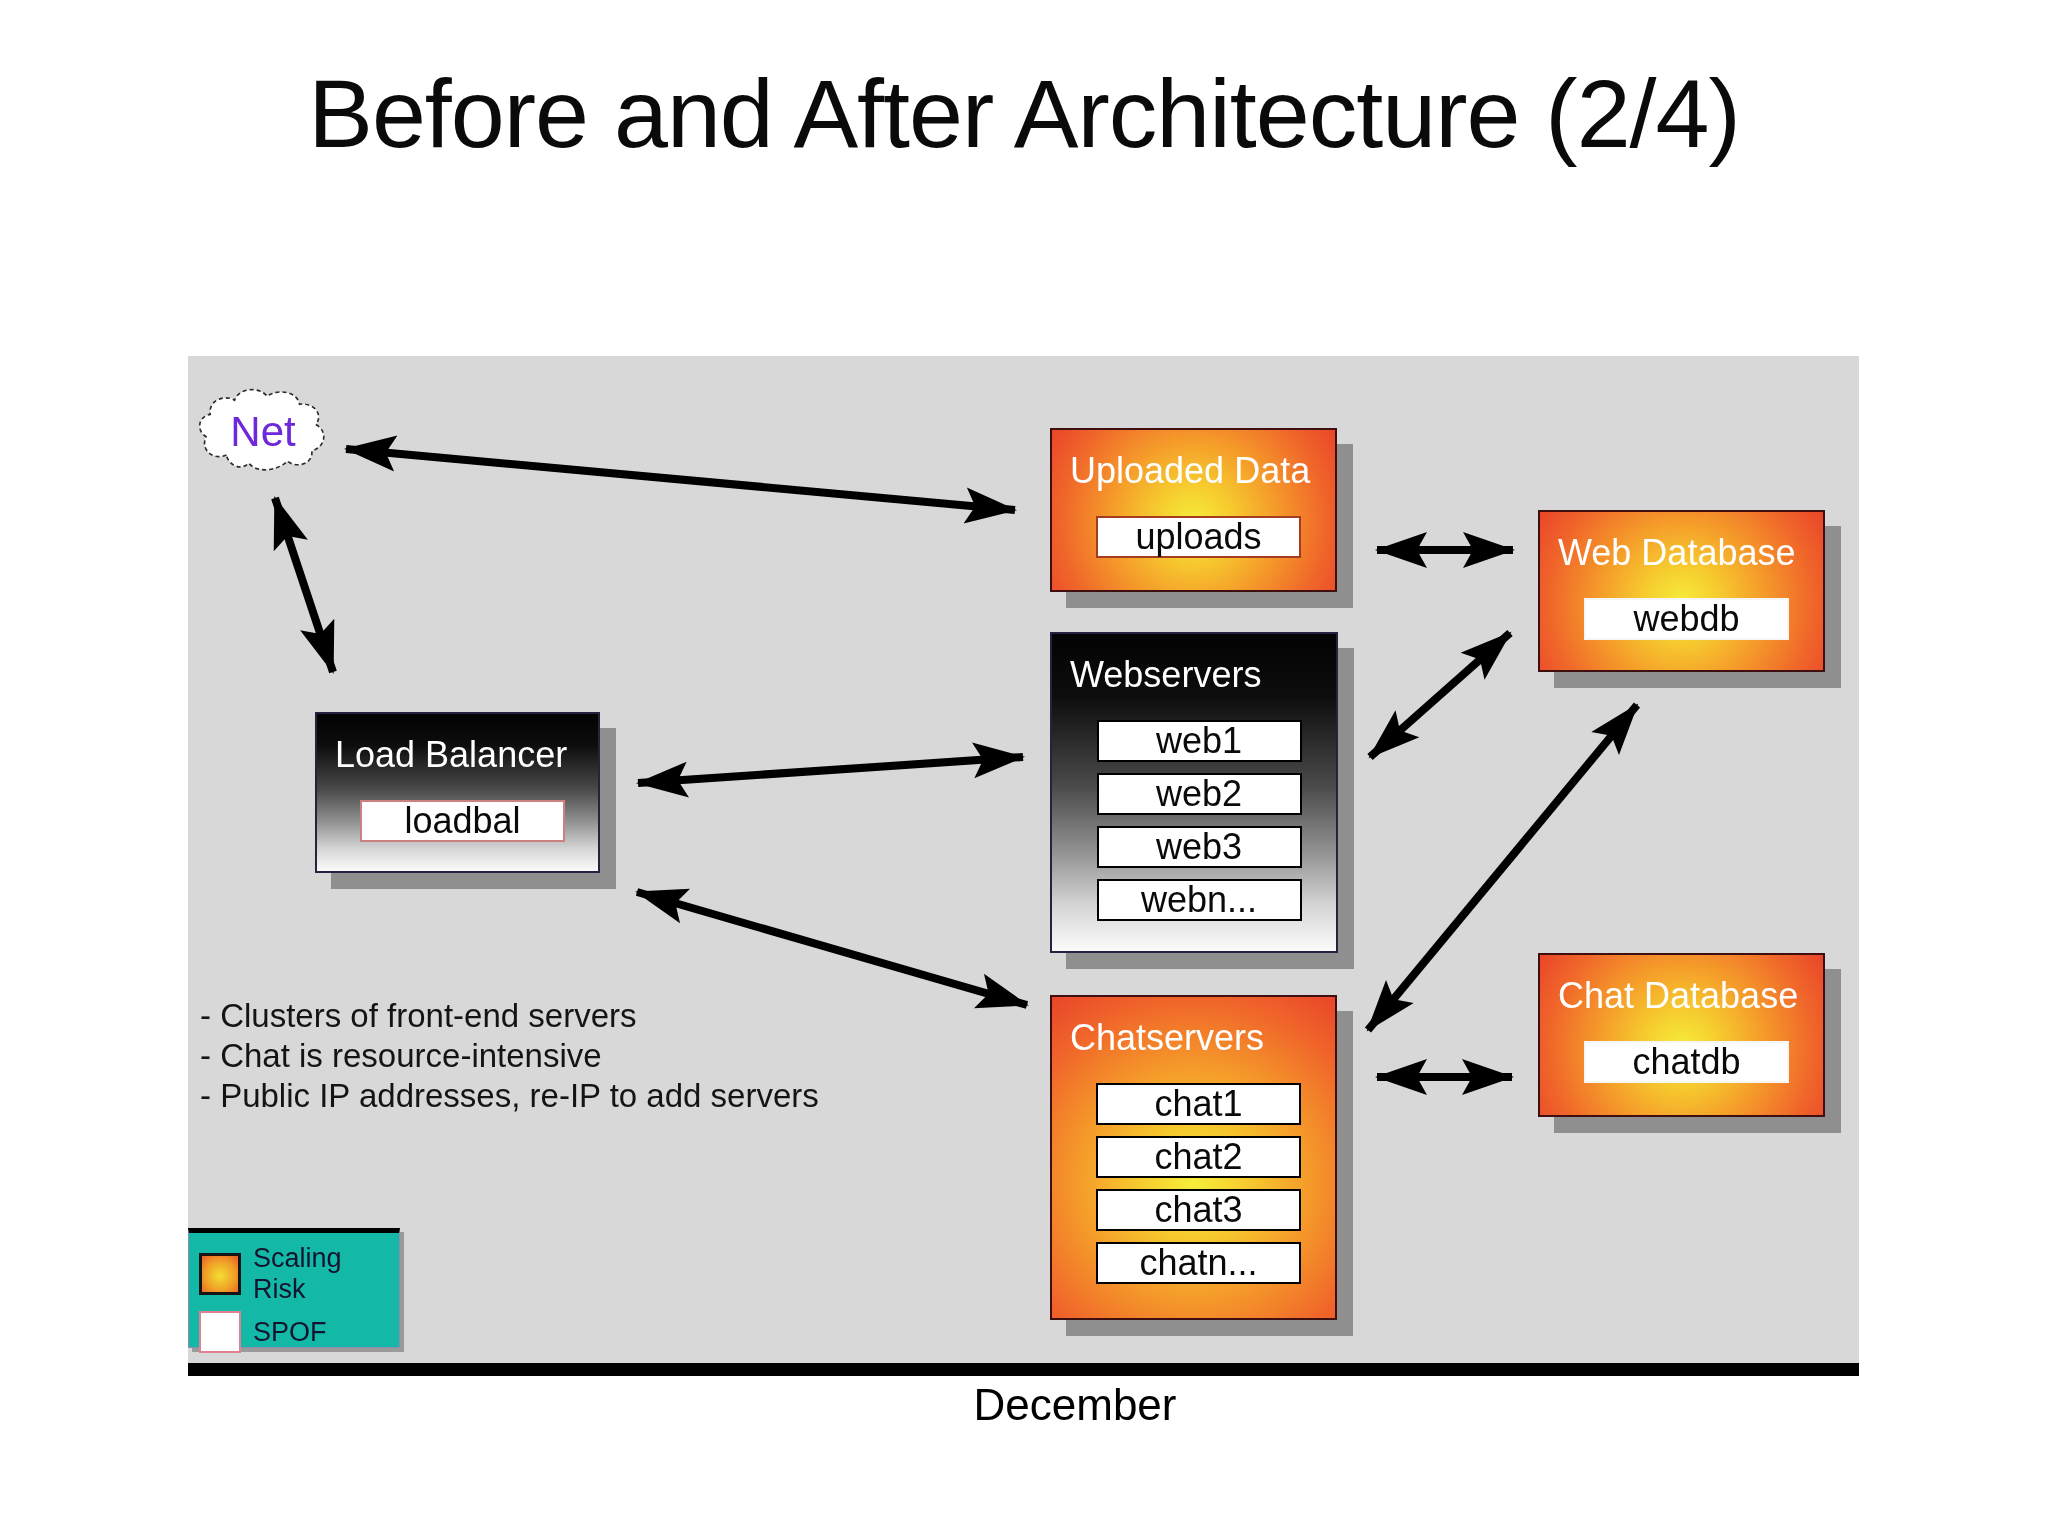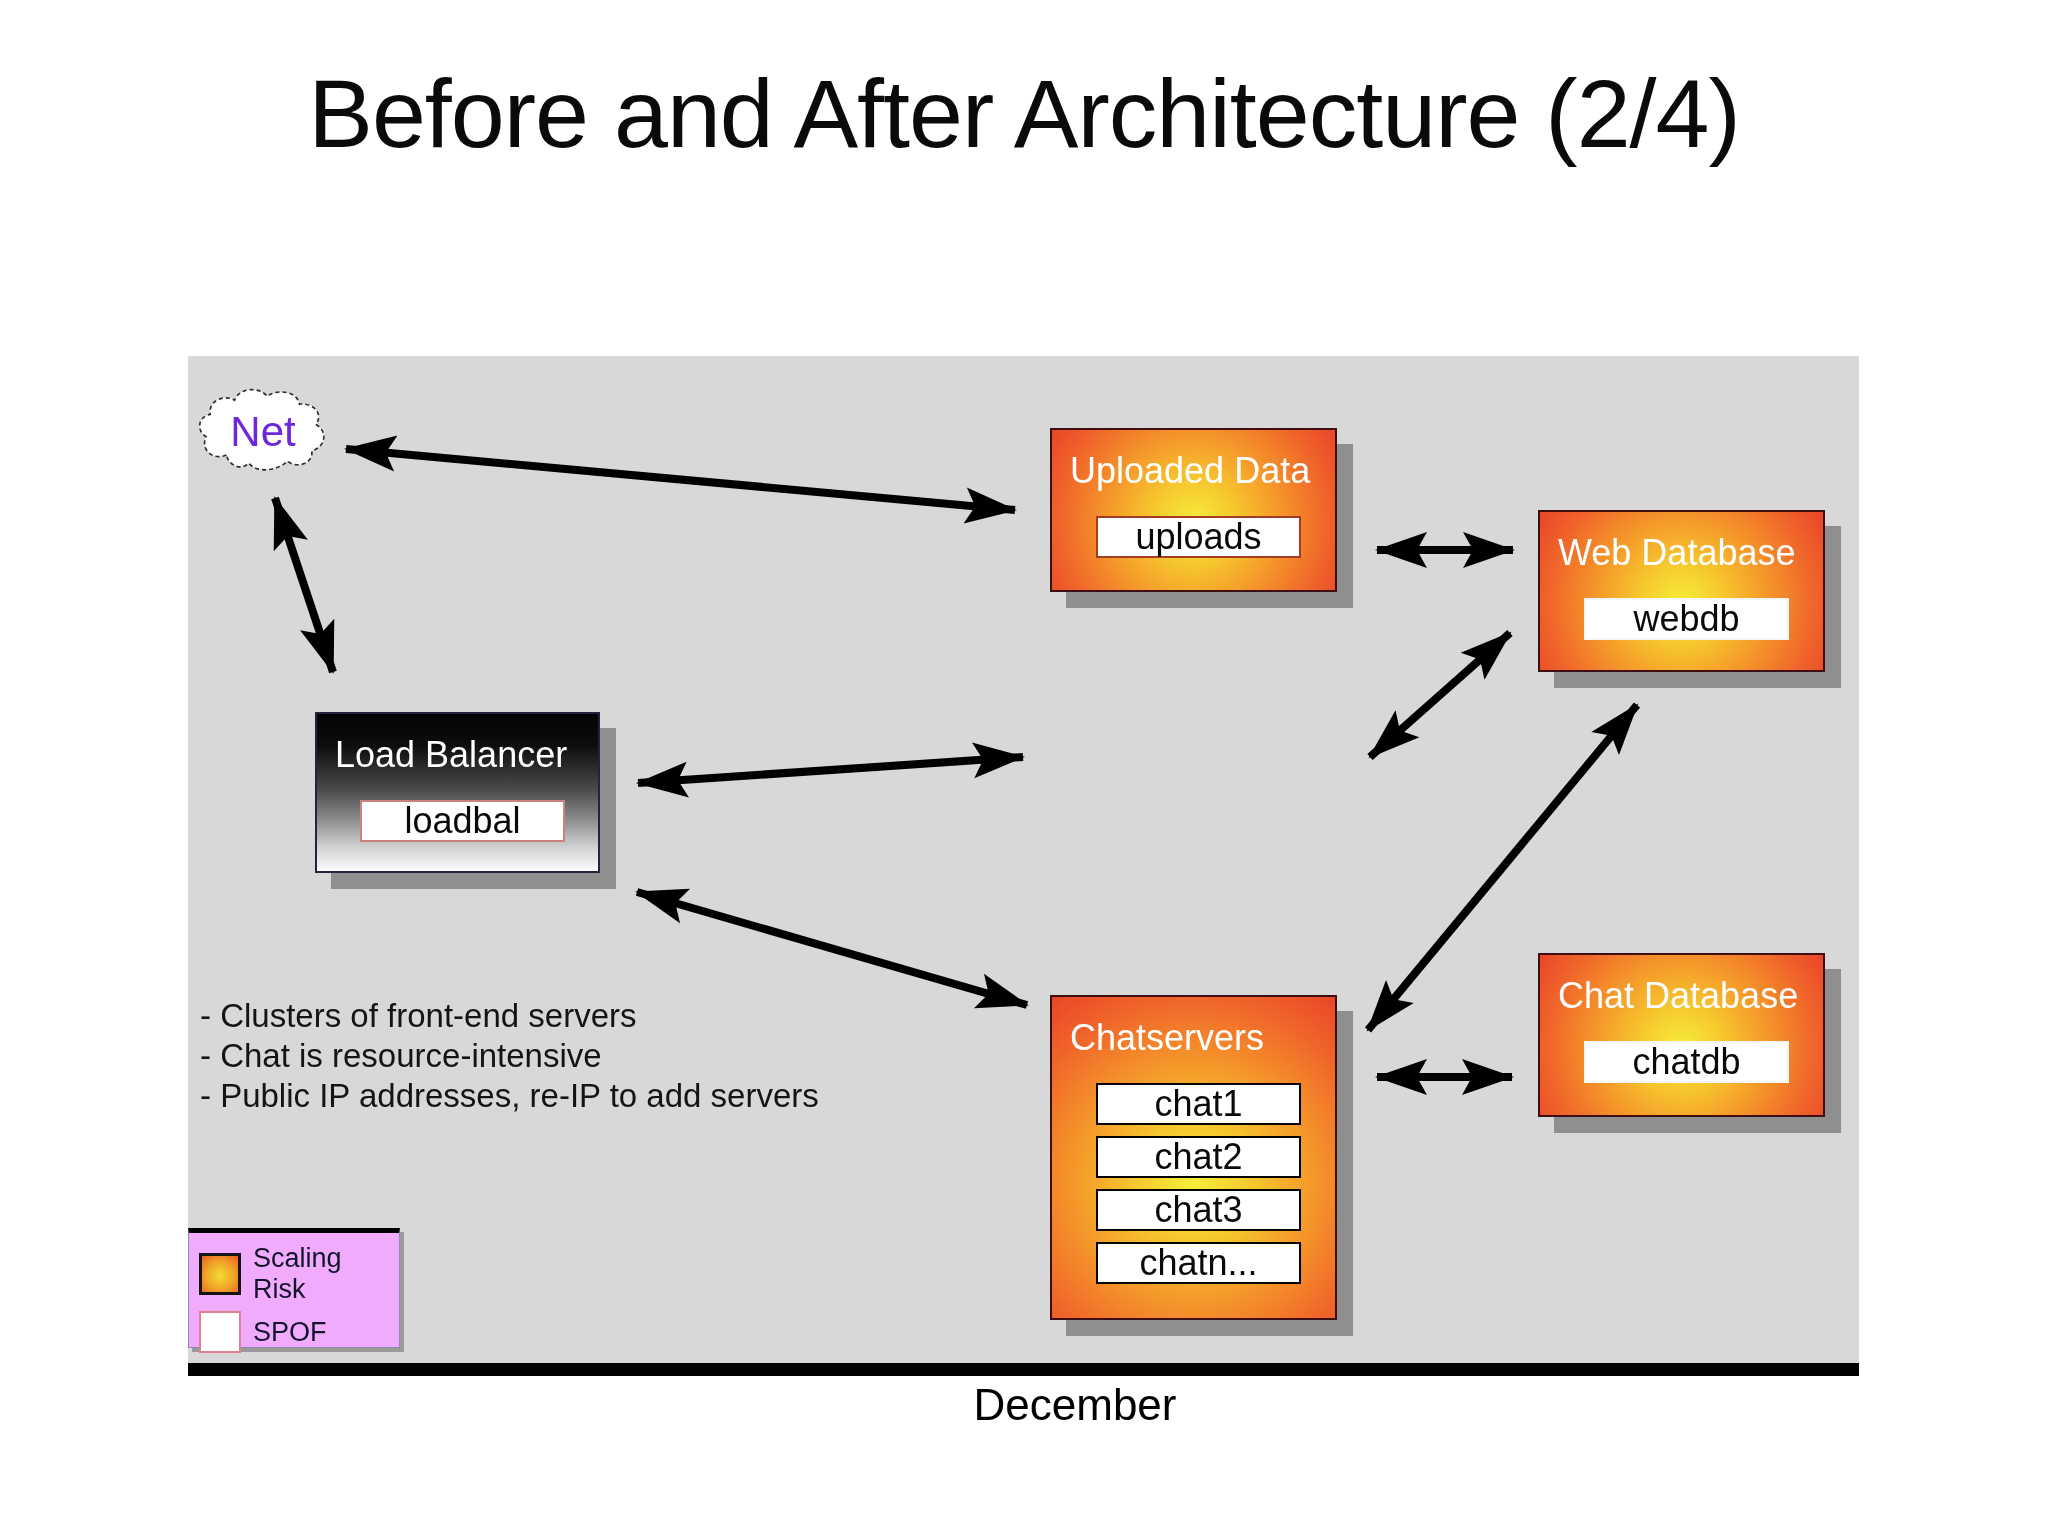--- a/index.html
+++ b/index.html
@@ -62,21 +62,21 @@
 
   
   .notes{
     position:absolute;left:12px;top:640px;width:860px;
     font-size:33px;line-height:40px;color:#141414;
   }
 
   
   .legend{
     position:absolute;left:0;top:872px;width:212px;height:120px;
-    box-sizing:border-box;background:#f0abfc;
+    box-sizing:border-box;background:#14b8a6;
     border:1px solid #8c8cb0;border-top:5px solid #000;
     box-shadow:4px 4px 0 #9a9a9a;
     padding:10px 0 0 10px;
   }
   .legend-row{display:flex;align-items:center;gap:12px;margin-bottom:6px;}
   .swatch{width:42px;height:42px;box-sizing:border-box;flex:0 0 auto;}
   .swatch-risk{
     background:radial-gradient(circle at 50% 55%, #f2de30 0%, #f0a028 55%, #e85c24 100%);
     border:3px solid #141414;
   }
@@ -127,20 +127,29 @@
     </div>
   </div>
 
   <div class="node orange node-uploaded">
     <div class="node-title">Uploaded Data</div>
     <div class="items">
       <div class="item">uploads</div>
     </div>
   </div>
 
+  <div class="node dark node-webservers">
+    <div class="node-title">Webservers</div>
+    <div class="items">
+      <div class="item">web1</div>
+      <div class="item">web2</div>
+      <div class="item">web3</div>
+      <div class="item">webn...</div>
+    </div>
+  </div>
 
   <div class="node orange node-chatservers">
     <div class="node-title">Chatservers</div>
     <div class="items">
       <div class="item">chat1</div>
       <div class="item">chat2</div>
       <div class="item">chat3</div>
       <div class="item">chatn...</div>
     </div>
   </div>

